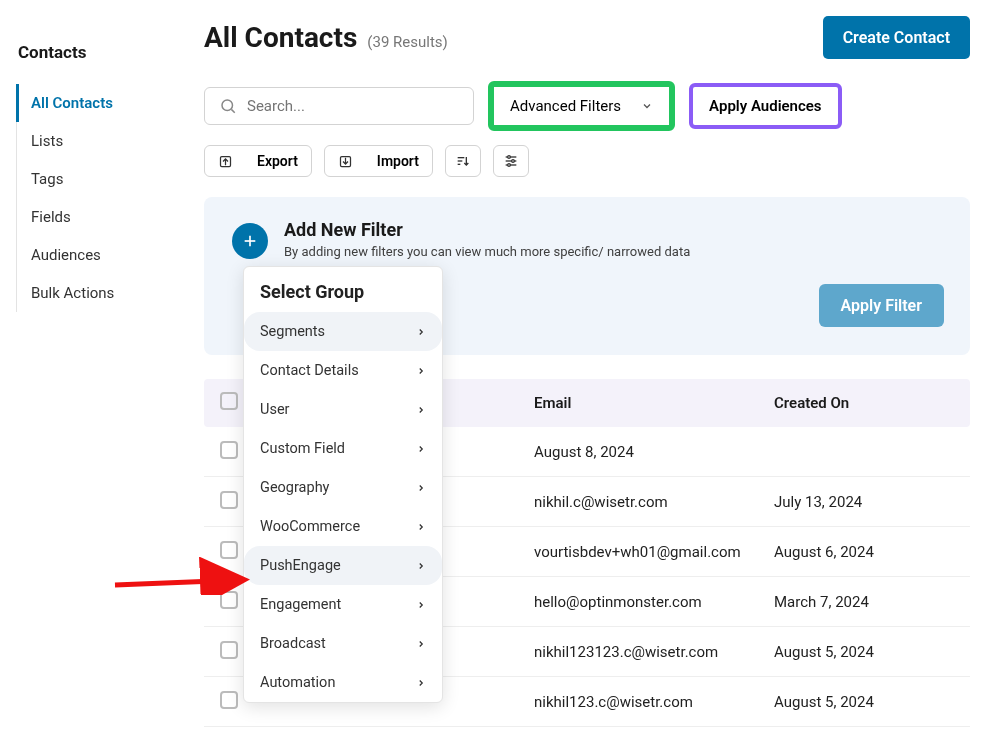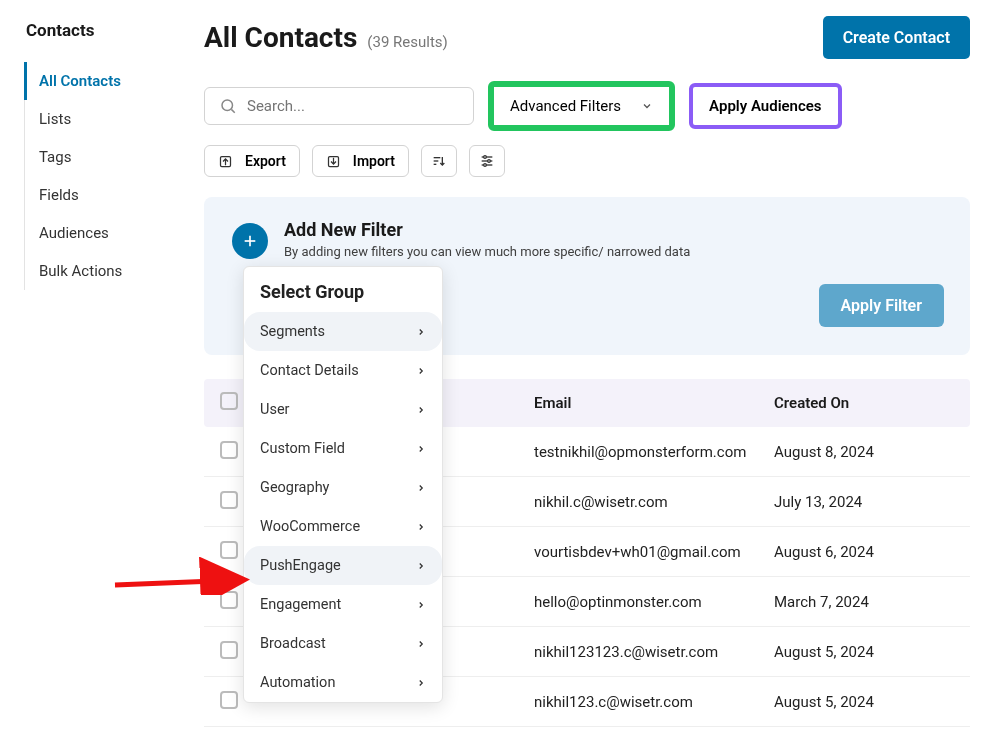--- a/index.html
+++ b/index.html
@@ -1,36 +1,36 @@
 <!DOCTYPE html>
 <html><head>
 <meta charset="utf-8">
 <style>
   * { box-sizing: border-box; margin: 0; padding: 0; font-family: -apple-system, BlinkMacSystemFont, "Segoe UI", Roboto, Arial, sans-serif; }
   body { background: #fff; color: #1a1a1a; width: 982px; height: 738px; overflow: hidden; position: relative; }
   .layout { display: flex; }
-  .sidebar { width: 180px; padding: 20px 0 0 24px; }
+  .sidebar { width: 180px; padding: 20px 0 0 16px; margin-top: 22px; }
   .sidebar-title { font-size: 17px; font-weight: 700; padding-left: 2px; margin-bottom: 22px; }
   .sidebar-nav { list-style: none; border-left: 1px solid #e3e3e3; }
   .sidebar-item { padding: 10px 14px; font-size: 15px; color: #333; cursor: pointer; }
   .sidebar-item.active { color: #0073aa; font-weight: 600; border-left: 3px solid #0073aa; margin-left: -1px; padding-left: 12px; }
   .main { flex: 1; padding: 16px 12px 0 24px; position: relative; }
   .header-row { display: flex; align-items: center; justify-content: space-between; margin-bottom: 22px; }
   .title-wrap { display: flex; align-items: baseline; gap: 10px; }
   .page-title { font-size: 28px; font-weight: 700; }
   .results-count { font-size: 15px; color: #777; }
   .btn-primary { background: #0073aa; color: #fff; border: none; border-radius: 5px; padding: 12px 20px; font-size: 16px; font-weight: 600; cursor: pointer; }
   .toolbar-row { display: flex; gap: 14px; margin-bottom: 14px; align-items: center; }
   .search-box { display: flex; align-items: center; border: 1px solid #d3d3d3; border-radius: 6px; padding: 9px 14px; width: 270px; gap: 10px; }
   .search-box input { border: none; outline: none; font-size: 15px; color: #555; flex: 1; }
   .search-icon { width: 18px; height: 18px; color: #888; }
   .dropdown-btn { display: flex; align-items: center; gap: 20px; border: 6px solid #22c55e; border-radius: 6px; padding: 10px 16px; font-size: 15px; background: #fff; cursor: pointer; }
   .plain-btn { border: 4px solid #8b5cf6; border-radius: 6px; padding: 10px 16px; font-size: 15px; font-weight: 600; background: #fff; cursor: pointer; }
   .action-row { display: flex; gap: 12px; margin-bottom: 20px; }
-  .action-btn { display: flex; align-items: center; gap: 12px; border: 1px solid #d3d3d3; border-radius: 6px; padding: 7px 13px; font-size: 14px; font-weight: 600; background: #fff; cursor: pointer; }
+  .action-btn { display: flex; align-items: center; gap: 24px; border: 1px solid #d3d3d3; border-radius: 6px; padding: 7px 13px; font-size: 14px; font-weight: 600; background: #fff; cursor: pointer; }
   .icon-btn { border: 1px solid #d3d3d3; border-radius: 6px; padding: 7px 9px; background: #fff; cursor: pointer; display: flex; align-items: center; justify-content: center; }
   .filter-panel { background: #f0f5fb; border-radius: 8px; padding: 22px 28px 18px 28px; margin-bottom: 24px; position: relative; }
   .filter-header { display: flex; gap: 16px; align-items: flex-start; }
   .plus-circle { width: 36px; height: 36px; border-radius: 50%; background: #0073aa; color: #fff; display: flex; align-items: center; justify-content: center; font-size: 22px; font-weight: 400; cursor: pointer; flex-shrink: 0; margin-top: 4px;}
   .filter-title { font-size: 18px; font-weight: 700; margin-bottom: 4px; }
   .filter-desc { font-size: 13px; color: #404040; }
   .apply-filter-btn { position: absolute; right: 26px; bottom: 28px; background: #5ea7cc; color: #fff; border: none; border-radius: 6px; padding: 12px 22px; font-size: 16px; font-weight: 600; cursor: pointer; }
   .filter-panel-inner { height: 78px; }
   .dropdown-menu { position: absolute; top: 266px; left: 243px; width: 200px; background: #fff; border: 1px solid #e4e4e4; border-radius: 6px; box-shadow: 0 4px 18px rgba(0,0,0,0.12); z-index: 10; overflow: hidden; }
   .dropdown-header { padding: 14px 16px 10px 16px; font-size: 18px; font-weight: 700; color: #222; }
@@ -151,21 +151,20 @@
       <div class="table-header">
         <div class="col-check"><span class="checkbox"></span></div>
         <div class="col-name"></div>
         <div class="col-email">Email</div>
         <div class="col-date">Created On</div>
       </div>
       <div class="table-body">
           <div class="table-row">
     <div class="col-check"><span class="checkbox"></span></div>
     <div class="col-name"></div>
-    <div class="col-email">testnikhil@opmonsterform.com</div>
     <div class="col-date">August 8, 2024</div>
           </div>
           <div class="table-row">
     <div class="col-check"><span class="checkbox"></span></div>
     <div class="col-name"></div>
     <div class="col-email">nikhil.c@wisetr.com</div>
     <div class="col-date">July 13, 2024</div>
           </div>
           <div class="table-row">
     <div class="col-check"><span class="checkbox"></span></div>

